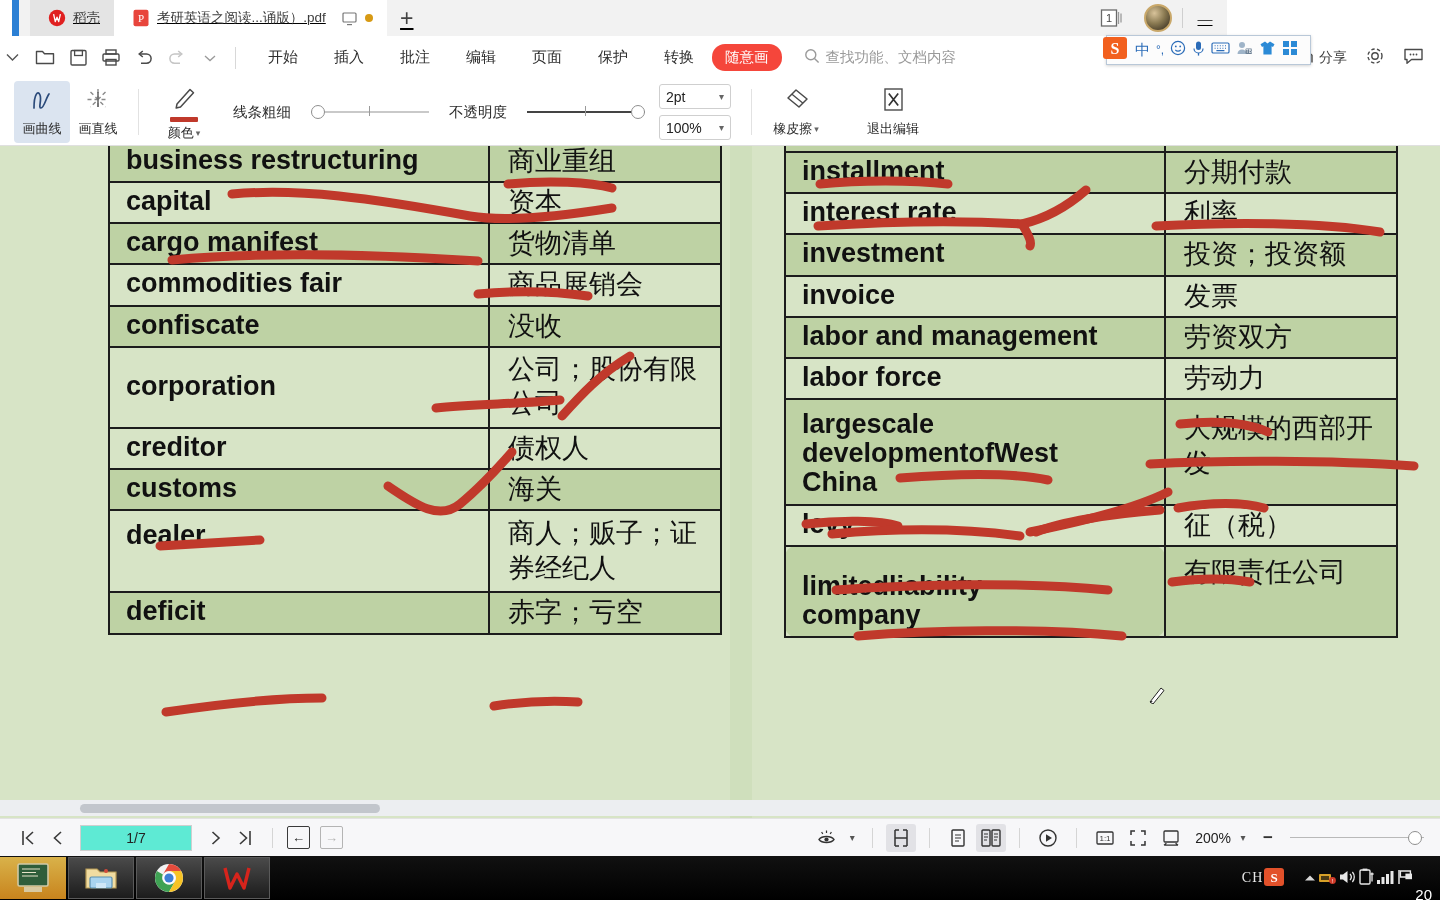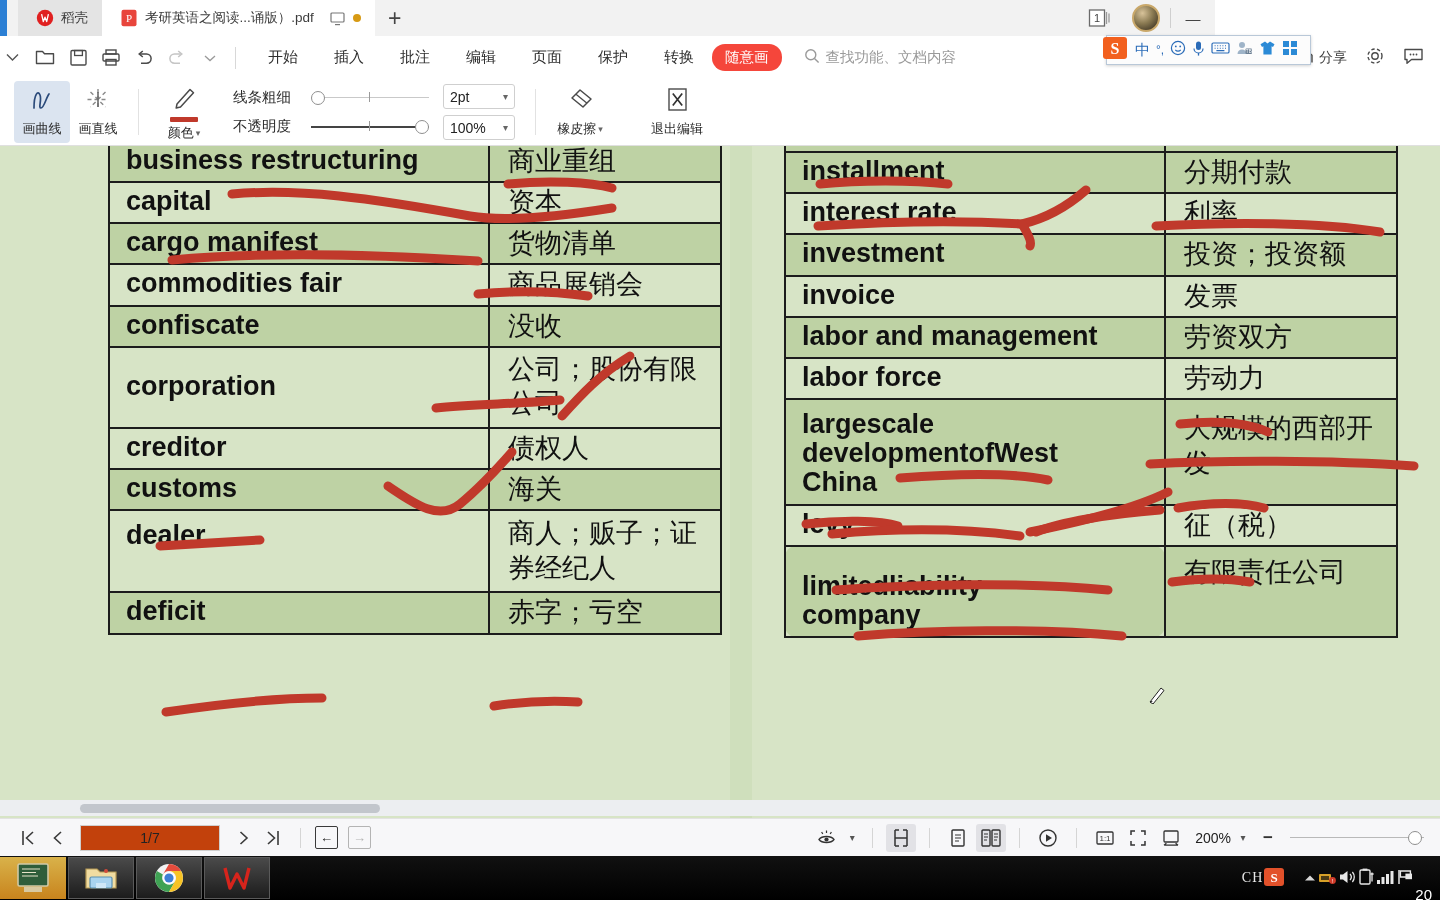--- a/index.html
+++ b/index.html
@@ -5,22 +5,22 @@
   * { box-sizing: border-box; margin: 0; padding: 0; }
   html, body {
     width: 1440px; height: 900px;
     font-family: "Liberation Sans", "DejaVu Sans", sans-serif;
     overflow: hidden; background: #ffffff;
   }
   #app { position: relative; width: 1440px; height: 900px; }
 
   
   .tabbar {
-    position: absolute; left: 0; top: 0; width: 1215px; height: 36px;
-    background: #f2f2f2; display: flex; align-items: flex-end;
+    position: absolute; left: 12px; top: 0; width: 1215px; height: 36px;
+    background: #f2f2f2; display: flex; align-items: flex-end; text-decoration: underline;
   }
   .tabbar-accent {
     position:absolute; left:0; top:0; width:7px; height:36px; background:#2b7fd4;
   }
   .tab {
     height: 36px; display: flex; align-items: center; gap: 7px;
     padding: 0 14px 0 18px; font-size: 13.5px; color: #3c3c3c;
     position: relative; cursor: default; white-space: nowrap;
   }
   .tab.inactive { background: #e4e4e4; }
@@ -91,21 +91,21 @@
   .bigbtn {
     width: 56px; height: 62px; display:flex; flex-direction:column;
     align-items:center; justify-content:center; gap:3px; border-radius:4px;
     font-size: 13px; color:#2b2b2b;
   }
   .bigbtn.selected { background: #dbe4f0; }
   .grp-sep { width:1px; height: 46px; background:#e2e2e2; margin: 0 12px; }
   .pencol { display:flex; flex-direction:column; align-items:center; gap: 2px; width: 66px;}
   .pencol .lbl { font-size:13px; color:#2b2b2b; display:flex; align-items:center; gap:2px;}
   .colorbar { width:28px; height:5px; background:#c0392b; border-radius:1px; }
-  .sliders { display:flex; flex-direction:column; gap: 10px; margin-left: 6px;}
+  .sliders { display:flex; flex-direction:row; gap: 10px; margin-left: 6px;}
   .slrow { display:flex; align-items:center; gap: 10px; }
   .sl-label { font-size: 14.5px; color:#2b2b2b; width: 78px; }
   .track { position:relative; width: 118px; height: 14px; }
   .track .line { position:absolute; top:6px; left:0; width:118px; height:1.5px; background:#c9c9c9; }
   .track .line.dark { background:#444; height:2px; }
   .track .tick { position:absolute; top:1px; left:58px; width:1px; height:10px; background:#9a9a9a; }
   .track .knob {
     position:absolute; top:0px; width:14px; height:14px; border-radius:50%;
     background:#fff; border:1.6px solid #8f8f8f;
   }
@@ -157,21 +157,21 @@
 
   
   .statusbar {
     position:absolute; left:0; top:818px; width:1440px; height:38px;
     background:#f7f7f9; border-top:1px solid #e2e2e2;
     display:flex; align-items:center;
   }
   .sb-left { display:flex; align-items:center; gap:4px; padding-left:14px; }
   .sb-ic { width:26px; height:26px; display:flex; align-items:center; justify-content:center; color:#3a3a3a; font-size:15px; }
   .pagefield {
-    width: 140px; height: 26px; background:#c2410c; border:1px solid #cfcfcf;
+    width: 112px; height: 26px; background:#5eead4; border:1px solid #cfcfcf;
     display:flex; align-items:center; justify-content:center;
     font-size: 14px; color:#222; margin: 0 6px;
   }
   .sb-sep { width:1px; height:20px; background:#d5d5d5; margin: 0 10px; }
   .boxic {
     width:23px; height:23px; border:1.4px solid #3a3a3a; border-radius:2px;
     display:flex; align-items:center; justify-content:center; font-size:13px; color:#222;
   }
   .boxic.dim { border-color:#b4b4b4; color:#b4b4b4; }
   .sb-right { margin-left:auto; display:flex; align-items:center; gap:3px; padding-right: 12px; }

